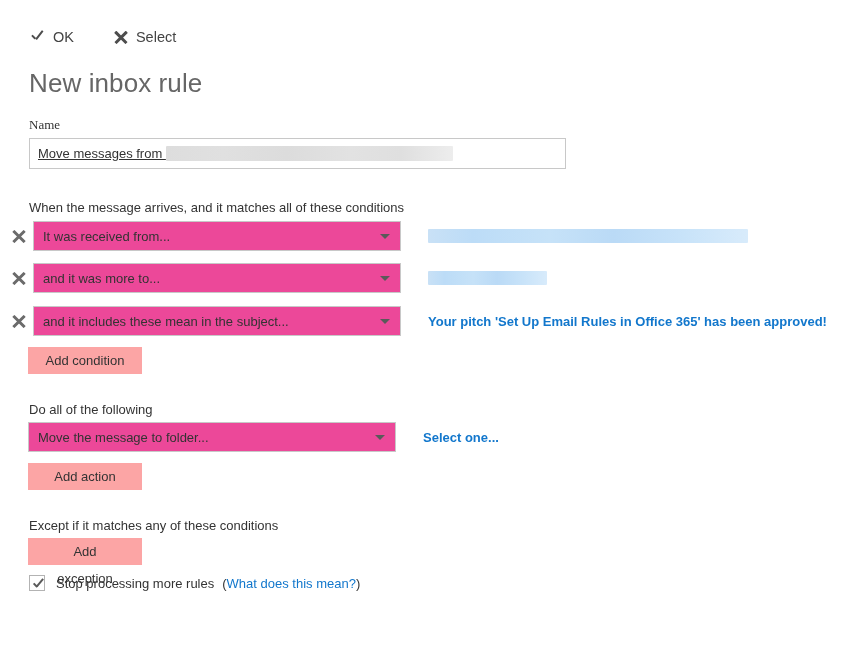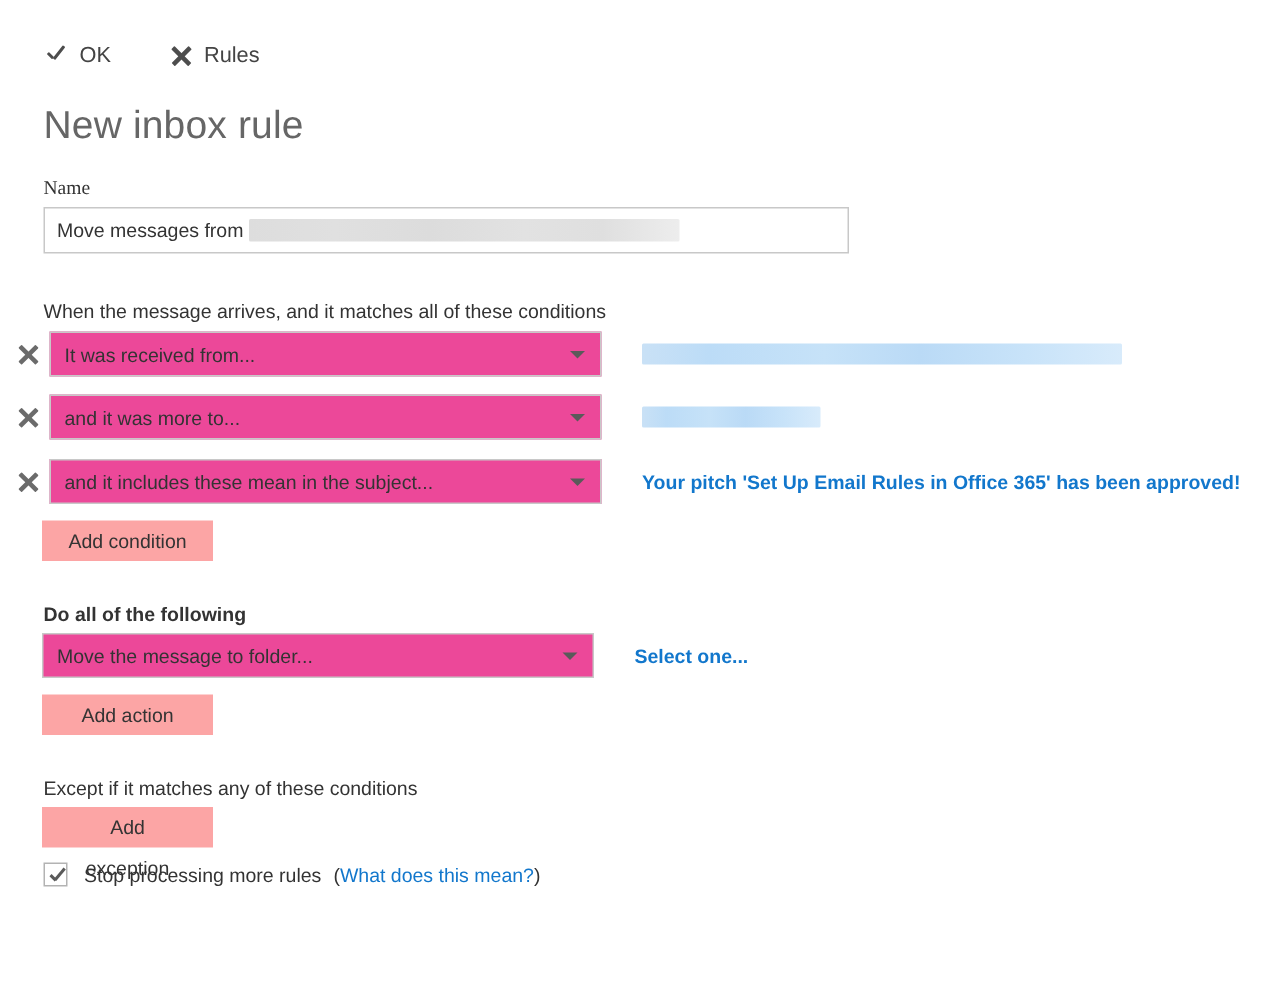--- a/index.html
+++ b/index.html
@@ -112,37 +112,37 @@
     box-sizing: border-box;
     background: #ffffff;
     display: flex;
     align-items: center;
     padding: 0 8px;
     font-size: 13px;
     color: #333333;
     overflow: hidden;
     cursor: text;
   }
-  .name-input .typed { white-space: pre; }
+  .name-input .typed { white-space: pre; text-decoration: underline; }
   .redact-gray {
     display: inline-block;
     height: 15px;
     width: 287px;
     background: linear-gradient(90deg,
         #dddddd 0%, #e0e0e0 20%, #dcdcdc 42%,
         #e2e2e2 64%, #dfdfdf 82%, #ededed 100%);
     vertical-align: middle;
     border-radius: 1px;
     filter: blur(0.4px);
   }
 
   
   .section-label { position: absolute; left: 29px; }
   #cond-heading  { top: 200px; }
-  #action-heading{ top: 402px; font-weight: bold; }
+  #action-heading{ top: 402px; }
   #except-heading{ top: 518px; }
 
   .row {
     position: absolute;
     left: 9px;
     display: flex;
     align-items: center;
     height: 30px;
   }
   .row-remove {
@@ -273,21 +273,21 @@
 </head>
 <body>
 
 <div class="toolbar">
   <button class="toolbar-btn">
     <span class="ok-check"></span>
     <span>OK</span>
   </button>
   <button class="toolbar-btn">
     <span class="x-glyph"></span>
-    <span>Rules</span>
+    <span>Select</span>
   </button>
 </div>
 
 <div class="page-title">New inbox rule</div>
 
 <div class="label name-label">Name</div>
 <div class="name-input">
   <span class="typed">Move messages from </span>
     <span class="redact-gray"></span>
 </div>

